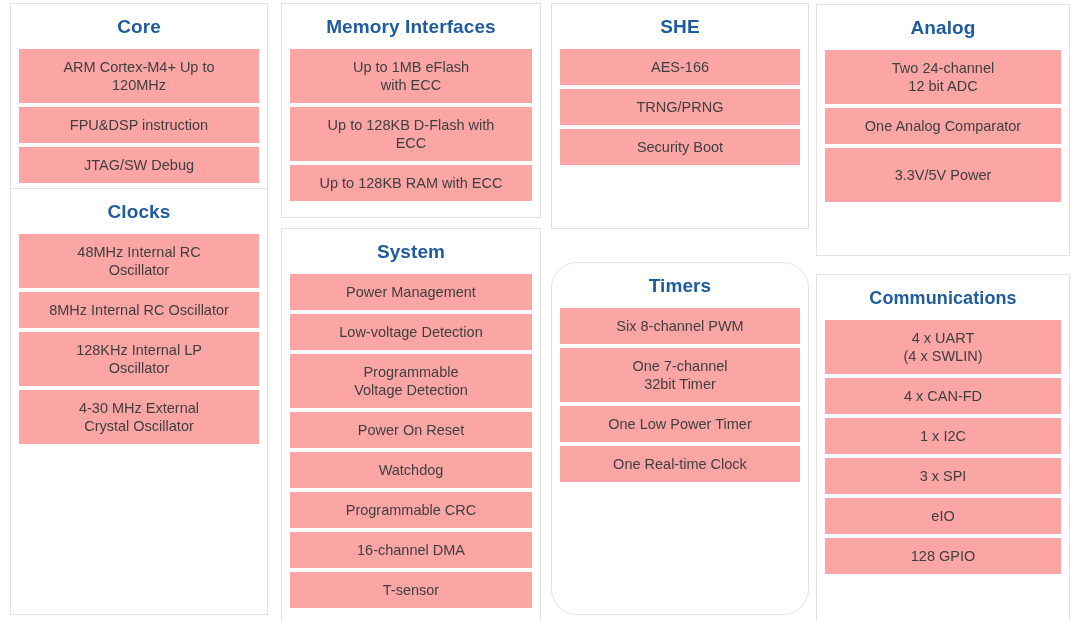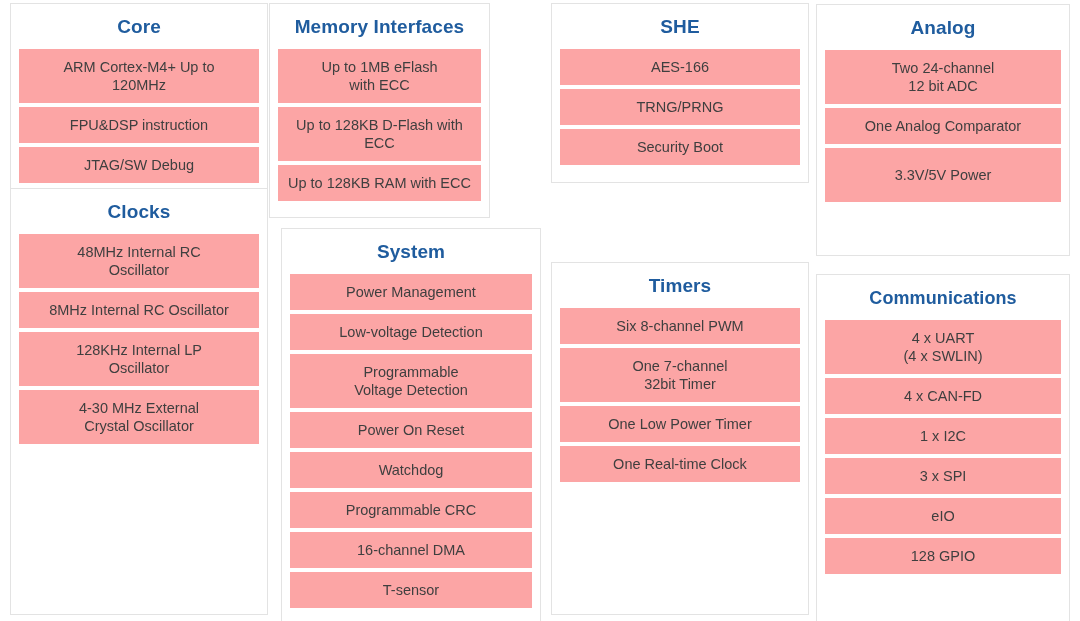--- a/index.html
+++ b/index.html
@@ -63,25 +63,25 @@
     white-space: pre-line;
   }
 
   .item.h1 { min-height: 36px; }
   .item.h2 { min-height: 54px; }
 
   
   #panel-core        { left: 10px;  top: 3px;   width: 258px; height: 232px; }
   #panel-clocks      { left: 10px;  top: 188px; width: 258px; height: 427px; }
 
-  #panel-memory      { left: 269px; top: 3px;   width: 221px; height: 215px; }
+  #panel-memory      { left: 281px; top: 3px;   width: 260px; height: 215px; }
   #panel-system      { left: 281px; top: 228px; width: 260px; height: 470px; }
 
-  #panel-she         { left: 551px; top: 3px;   width: 258px; height: 180px; }
-  #panel-timers      { left: 551px; top: 262px; width: 258px; height: 353px; }
+  #panel-she         { left: 551px; top: 3px;   width: 258px; height: 226px; }
+  #panel-timers      { left: 551px; top: 262px; width: 258px; height: 353px; border-radius: 26px; }
 
   #panel-analog      { left: 816px; top: 4px;   width: 254px; height: 252px; }
   #panel-comms       { left: 816px; top: 274px; width: 254px; height: 353px; }
 </style>
 </head>
 <body>
 
 <div id="diagram">
 
   <div class="panel" id="panel-core">

